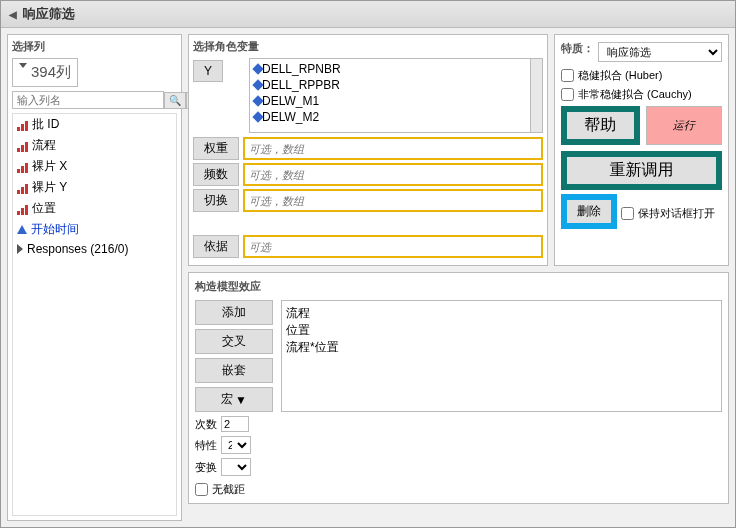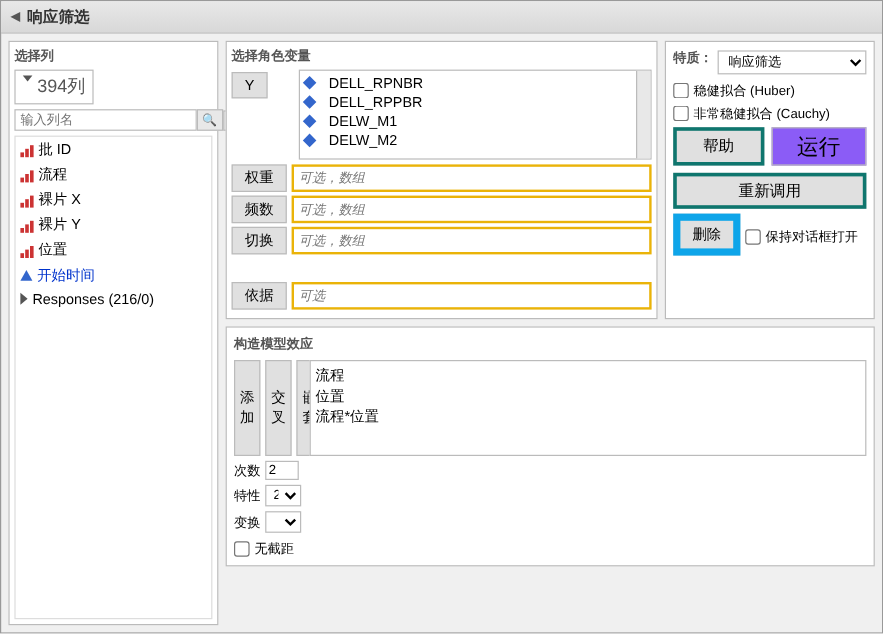--- a/index.html
+++ b/index.html
@@ -155,21 +155,21 @@
     }
     .role-panel-title {
       font-size: 11px;
       color: #555;
       font-weight: bold;
       margin-bottom: 4px;
     }
     .role-item {
       display: flex;
       align-items: center;
-      gap: 12px;
+      gap: 0;
       padding: 1px 2px;
       font-size: 12px;
     }
     .scrollbar-area {
       position: absolute;
       right: 0; top: 0; bottom: 0;
       width: 12px;
       background: #e8e8e8;
       border-left: 1px solid #bbb;
     }
@@ -225,33 +225,34 @@
     }
     .checkbox-row input { cursor: pointer; }
     .btn-row {
       display: flex;
       gap: 6px;
       margin-bottom: 6px;
       margin-top: 4px;
     }
     .btn-gray {
       background: #e0e0e0;
-      border: 3px solid #0f766e;
+      border: 6px solid #0f766e;
       padding: 3px 10px;
-      font-size: 13px;
+      font-size: 16px;
       cursor: pointer;
       flex: 1;
     }
     .btn-run {
-      background: #8b5cf6;
+      background: #fca5a5;
       border: 1px solid #bbb;
       padding: 3px 14px;
-      font-size: 18px;
-      cursor: pointer;
-      flex: 1;
+      font-size: 11px;
+      cursor: pointer;
+      flex: 1;
+      font-style: italic;
     }
     .btn-delete {
       background: #e0e0e0;
       border: 6px solid #0ea5e9;
       padding: 3px 10px;
       font-size: 12px;
       cursor: pointer;
     }
     .btn-delete-row {
       display: flex;
@@ -275,22 +276,23 @@
       color: #555;
       font-weight: bold;
       margin-bottom: 6px;
     }
     .effects-layout {
       display: flex;
       gap: 8px;
     }
     .effects-buttons {
       display: flex;
-      gap: 4px;
-      width: 55px;
+      flex-direction: column;
+      gap: 4px;
+      width: 78px;
     }
     .eff-btn {
       background: #e0e0e0;
       border: 1px solid #bbb;
       padding: 3px 4px;
       font-size: 12px;
       cursor: pointer;
       text-align: center;
     }
     .eff-btn-arrow {

